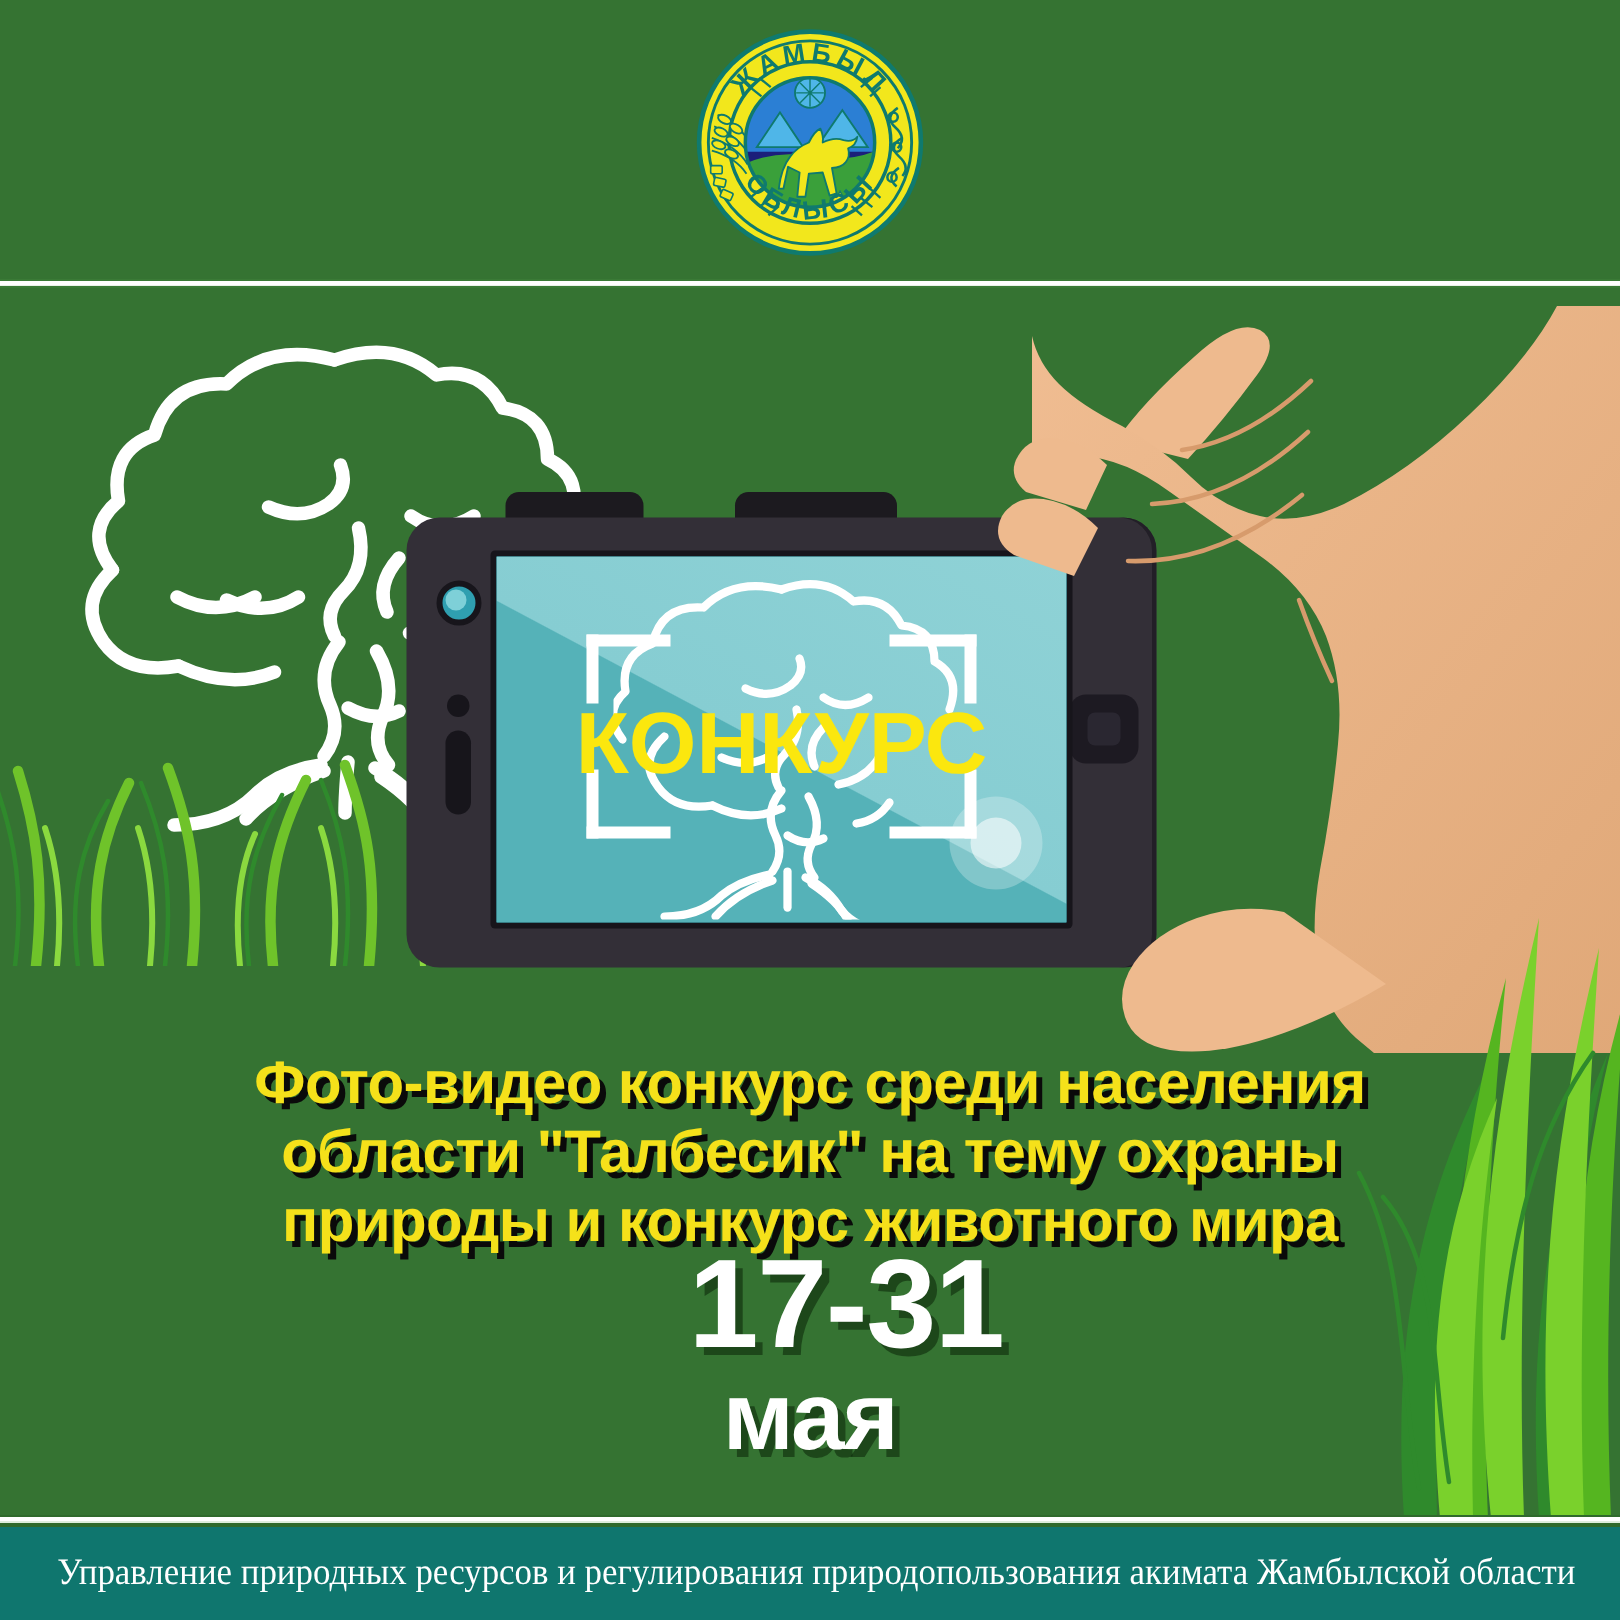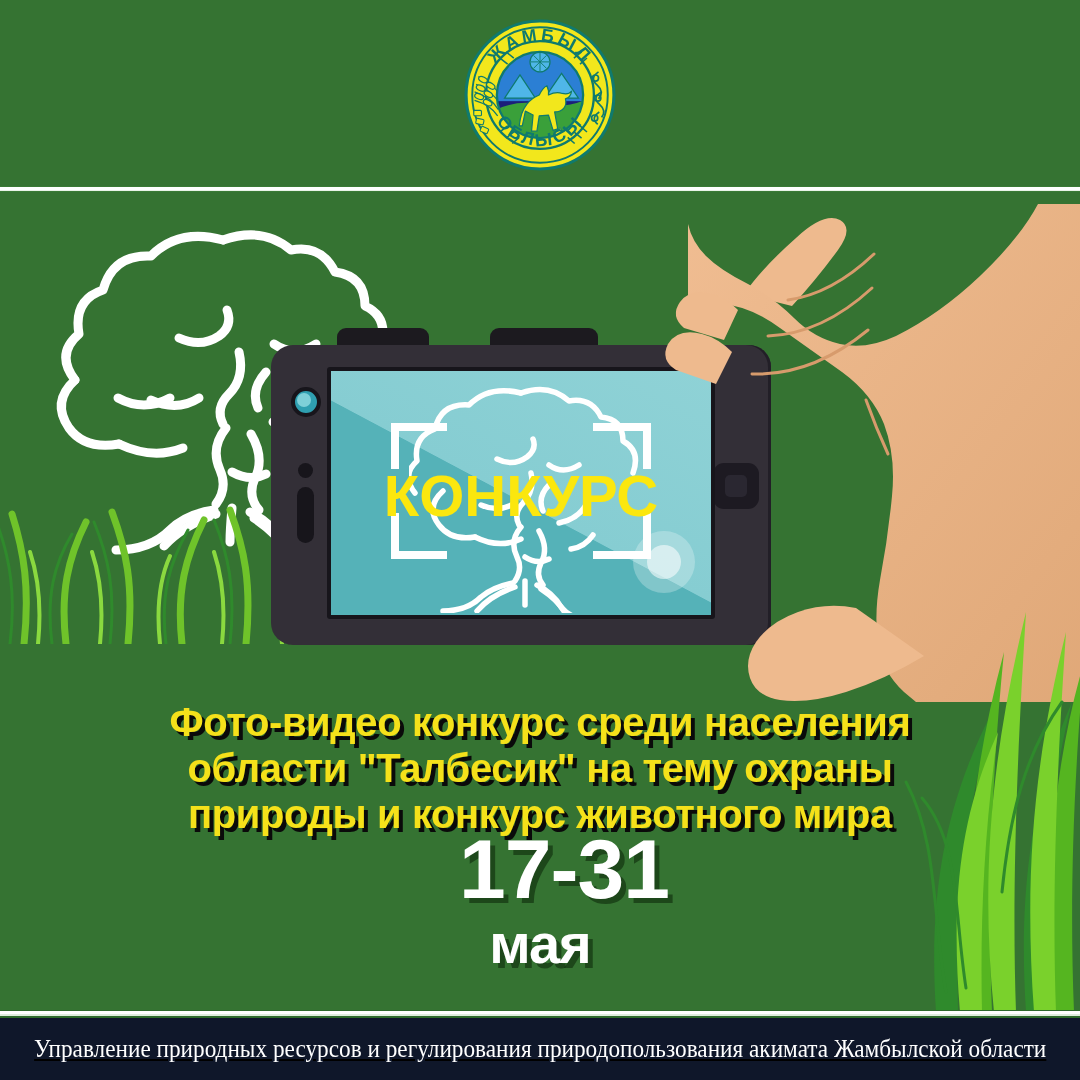--- a/index.html
+++ b/index.html
@@ -247,43 +247,41 @@
     letter-spacing: -1px;
     margin-left: 48px;
   }
   .date-month {
     position: absolute;
     left: 0; right: 0;
     top: 902px;
     text-align: center;
     font-family: "Liberation Sans", sans-serif;
     font-weight: bold;
-    font-size: 56px;
+    font-size: 64px;
     line-height: 84px;
     color: #ffffff;
     text-shadow: 5px 5px 0 rgba(10,35,8,0.55);
     letter-spacing: -1px;
   }
 
   
   .divider-bottom {
     position: absolute;
     left: 0; top: 1010px;
     width: 1080px; height: 8px;
     background: linear-gradient(#2f6a2c 0%, #2f6a2c 14%, #ffffff 14%, #ffffff 52%, #dfeedd 52%, #dfeedd 70%, #2f6a2c 70%);
   }
   .footer {
     position: absolute;
     left: 0; top: 1018px;
     width: 1080px; height: 62px;
-    background: #0f172a;
+    background: #0f766e;
     display: flex;
     align-items: center;
-    justify-content: center;
-    text-decoration: underline;
   }
   .footer-text {
     font-family: "Liberation Serif", serif;
     font-size: 25px;
     color: #ffffff;
     white-space: nowrap;
     transform: scaleX(0.93);
     letter-spacing: 0px;
   }
 </style>

